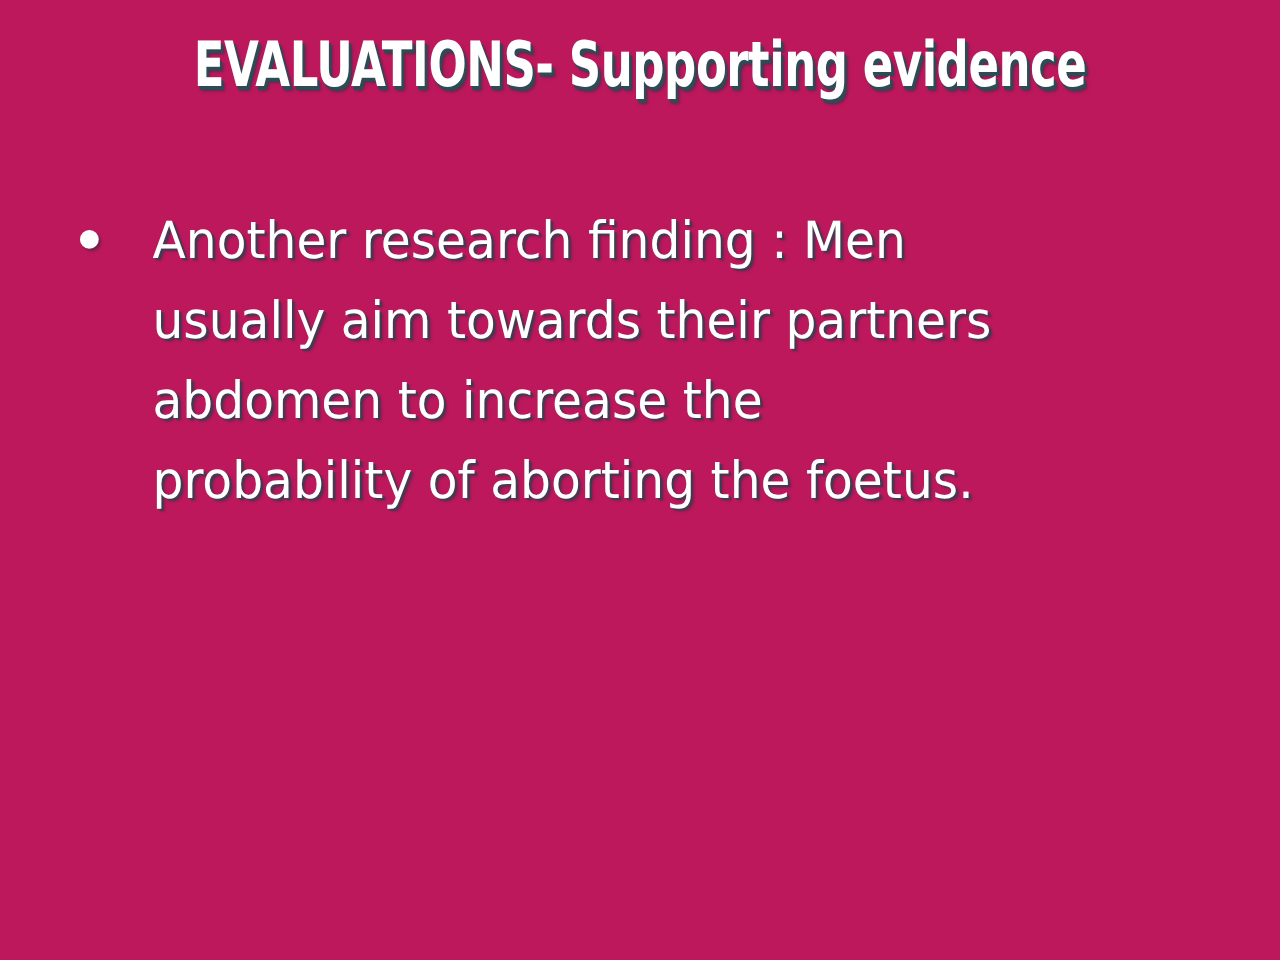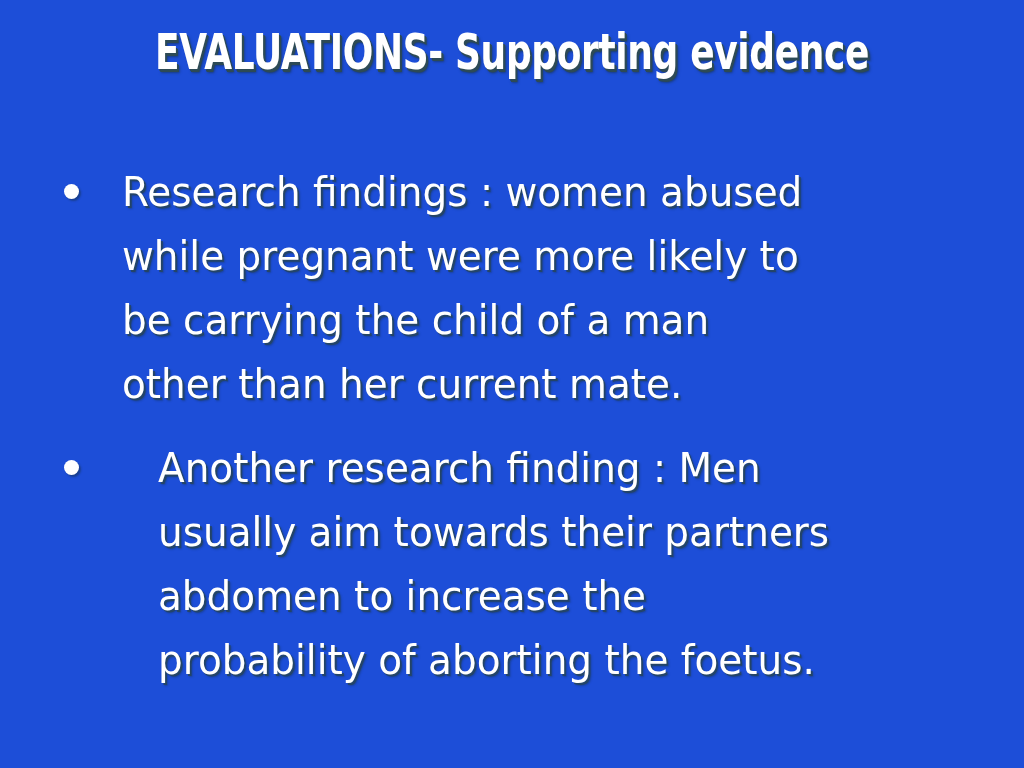--- a/index.html
+++ b/index.html
@@ -12,21 +12,21 @@
     height: 768px;
     overflow: hidden;
     background: #169cbf;
     font-family: "Liberation Sans", sans-serif;
   }
 
   .slide {
     position: relative;
     width: 1024px;
     height: 768px;
-    background: #1d4ed8;
+    background: #be185d;
     box-sizing: border-box;
   }
 
   
   .slide-title {
     position: absolute;
     left: 0;
     top: 24px;
     width: 1024px;
     text-align: center;
@@ -101,31 +101,20 @@
 </style>
 </head>
 <body>
 
 <div class="slide">
 
   <div class="slide-title">EVALUATIONS- Supporting evidence</div>
 
   <div class="body-block">
 
-    <div class="bullet-row">
-      <div class="bullet-marker">
-        <span class="bullet-dot"></span>
-      </div>
-      <div class="bullet-text">
-        <span class="line">Research findings : women abused</span>
-        <span class="line">while pregnant were more likely to</span>
-        <span class="line">be carrying the child of a man</span>
-        <span class="line">other than her current mate.</span>
-      </div>
-    </div>
 
     <div class="bullet-row">
       <div class="bullet-marker">
         <span class="bullet-dot"></span>
       </div>
       <div class="bullet-text">
         <span class="line">Another research finding : Men</span>
         <span class="line">usually aim towards their partners</span>
         <span class="line">abdomen to increase the</span>
         <span class="line">probability of aborting the foetus.</span>

